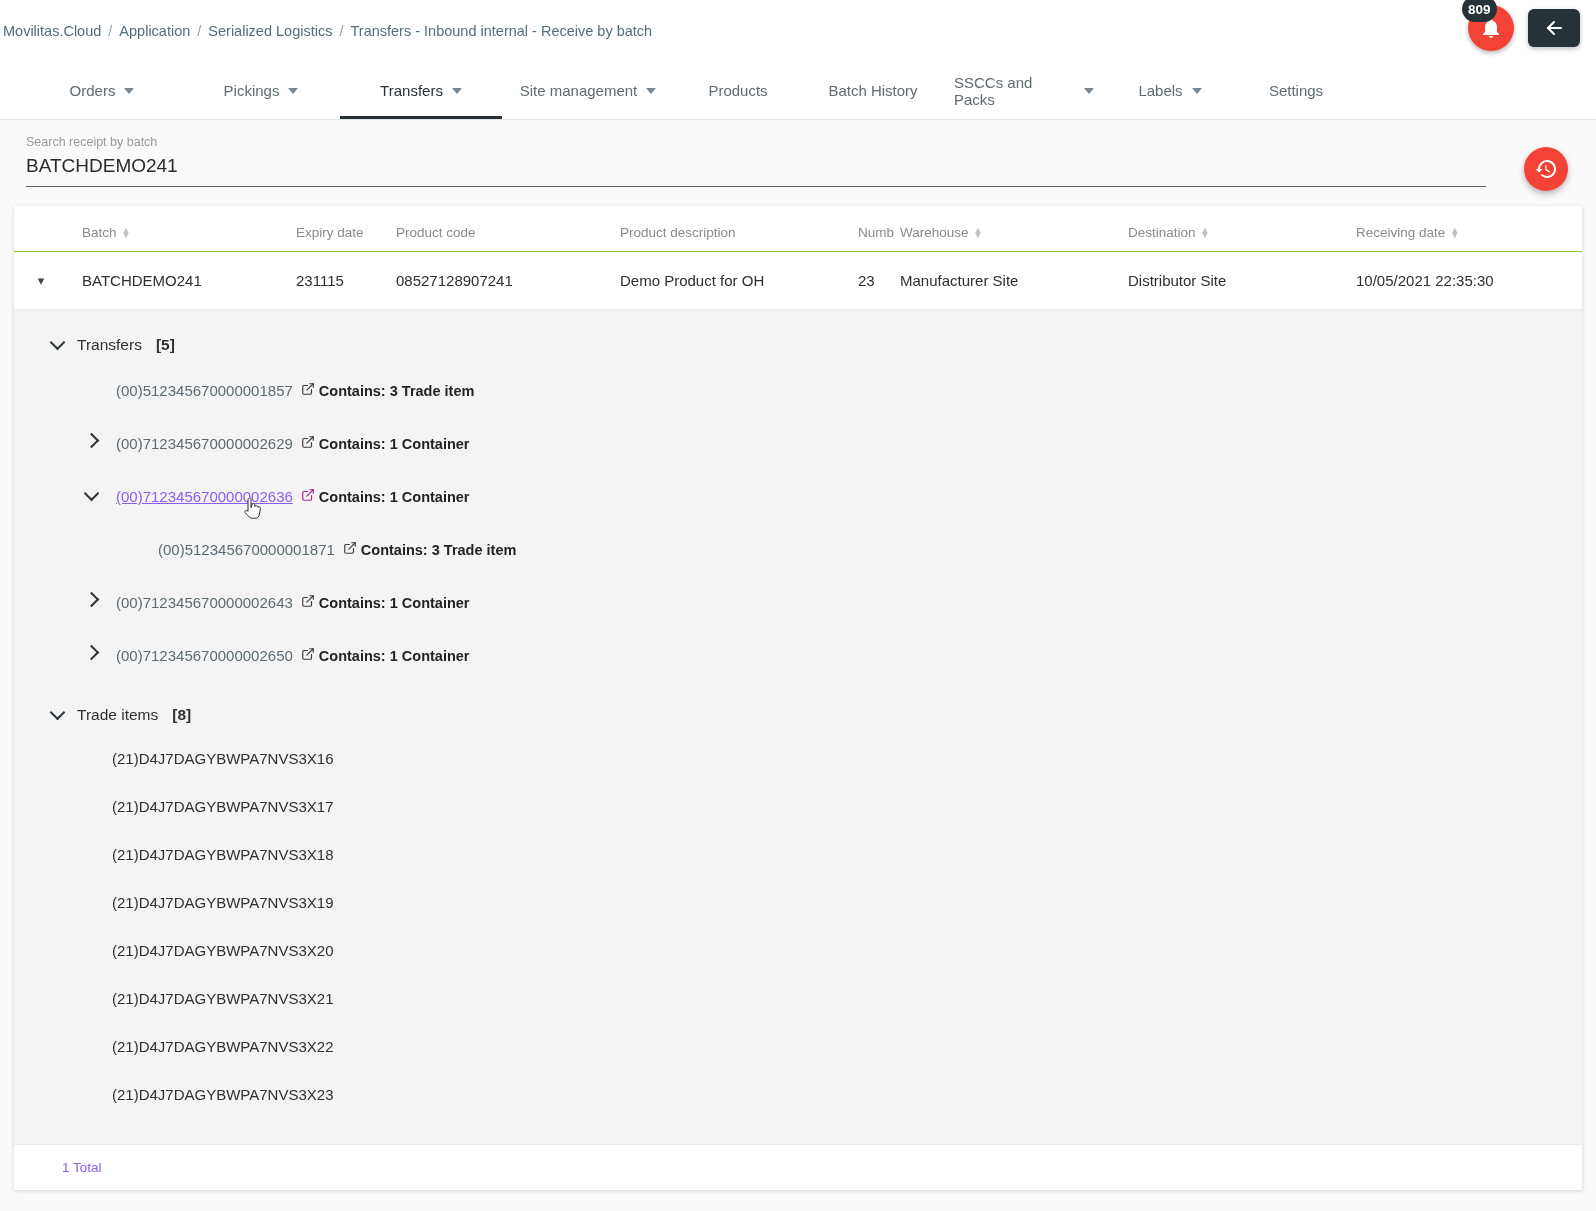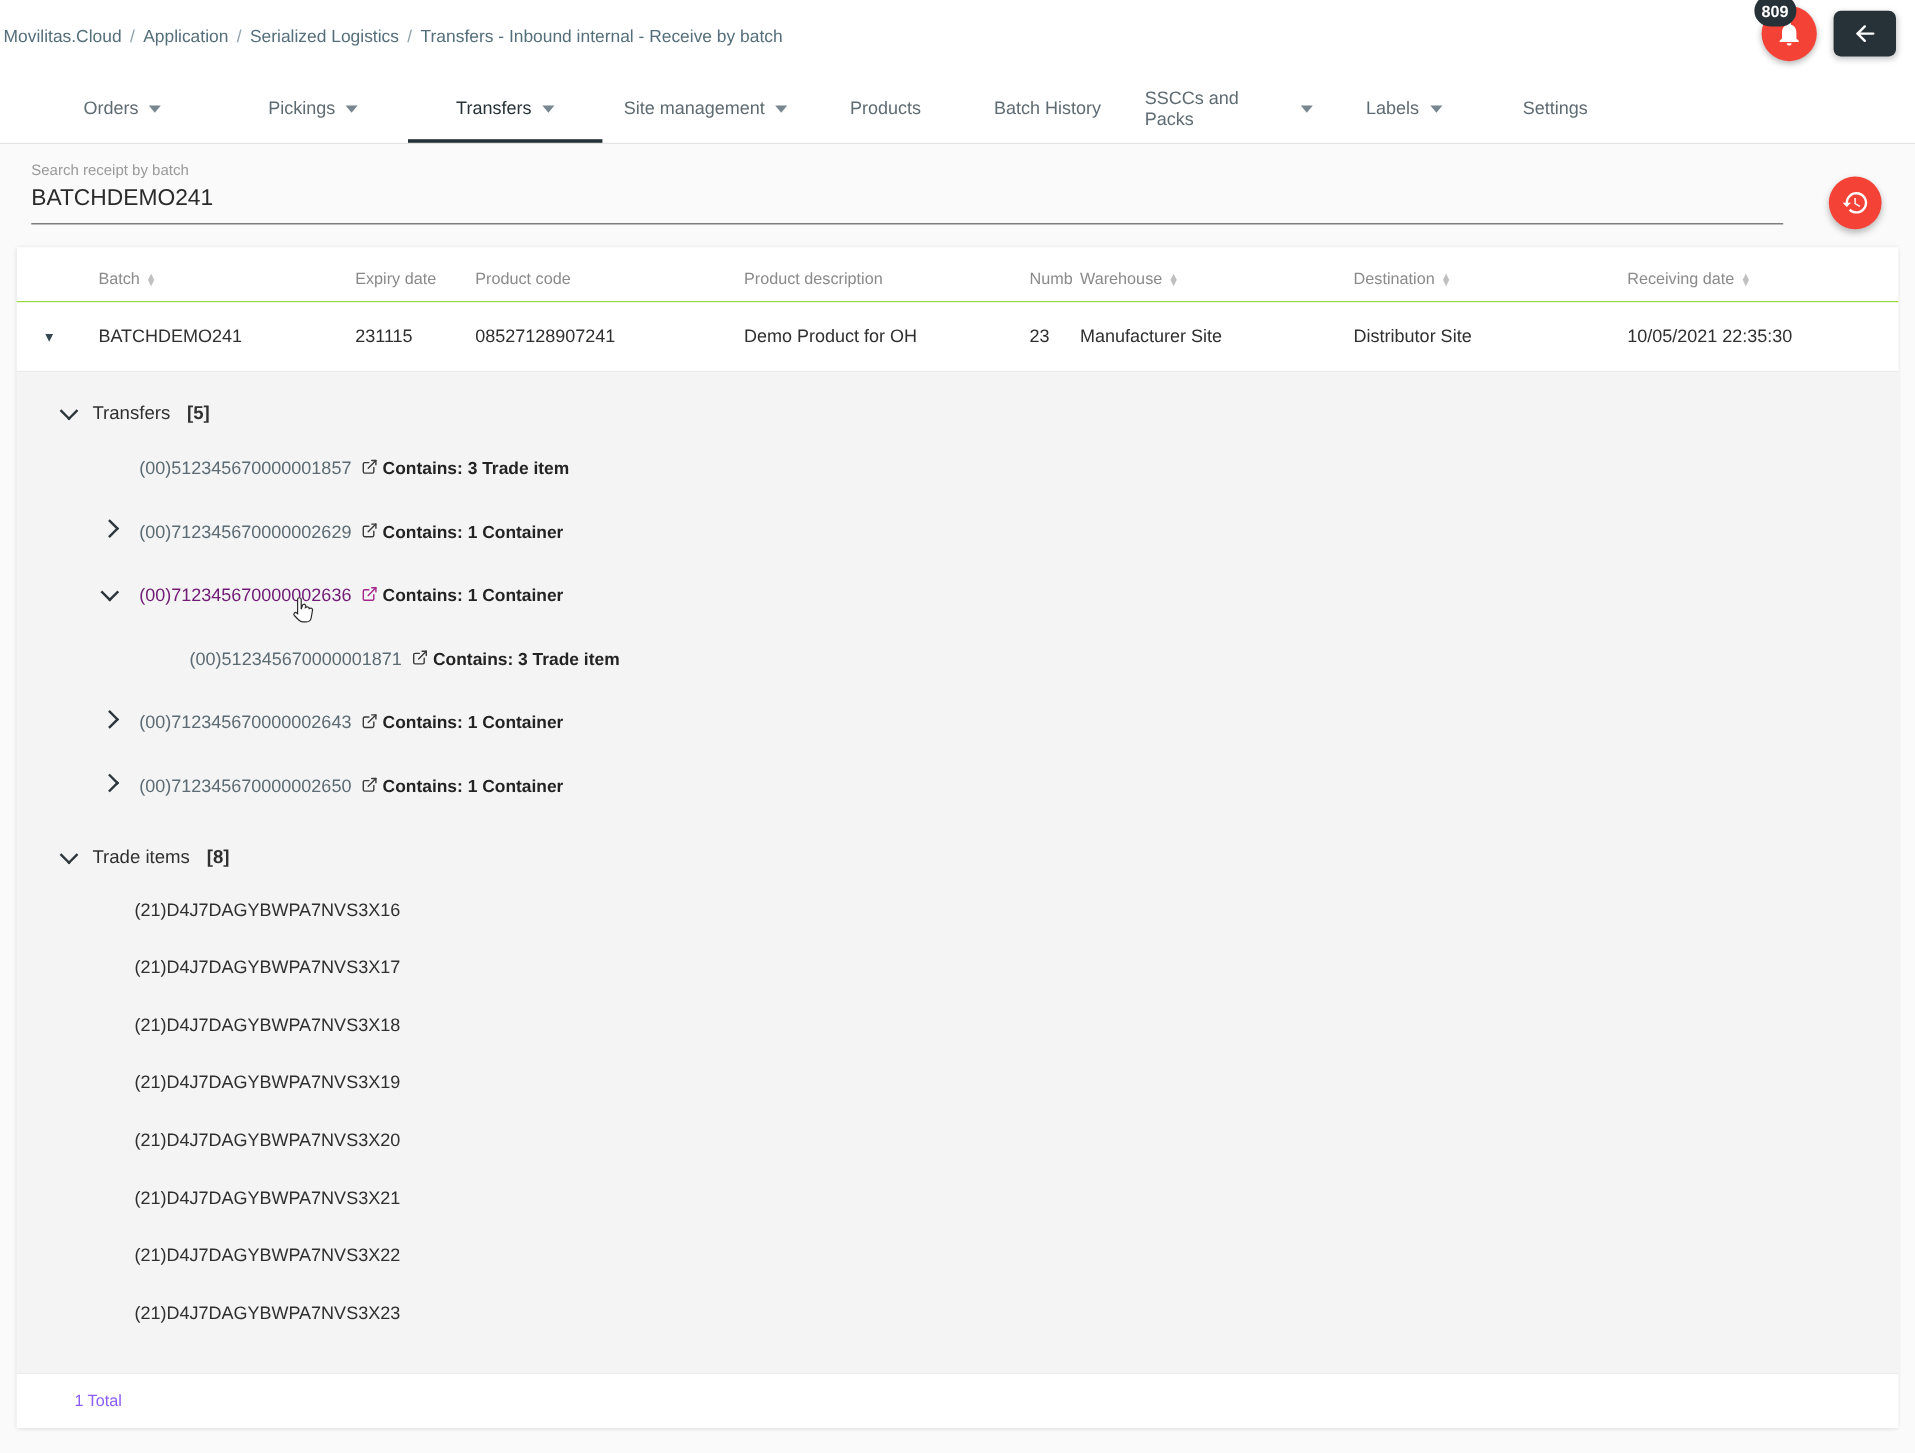--- a/index.html
+++ b/index.html
@@ -242,21 +242,22 @@
     flex: none;
   }
   .node-toggle.spacer { cursor: default; }
   .sscc {
     font-size: 15px;
     color: #5c6b73;
     cursor: pointer;
     white-space: nowrap;
   }
   .sscc.hover {
-    color: #701a75;
+    color: #8b5cf6;
+    text-decoration: underline;
   }
   .extlink {
     margin-left: 8px;
     display: inline-flex;
     align-items: center;
     position: relative;
     top: -2px;
     cursor: pointer;
   }
   .contains {

